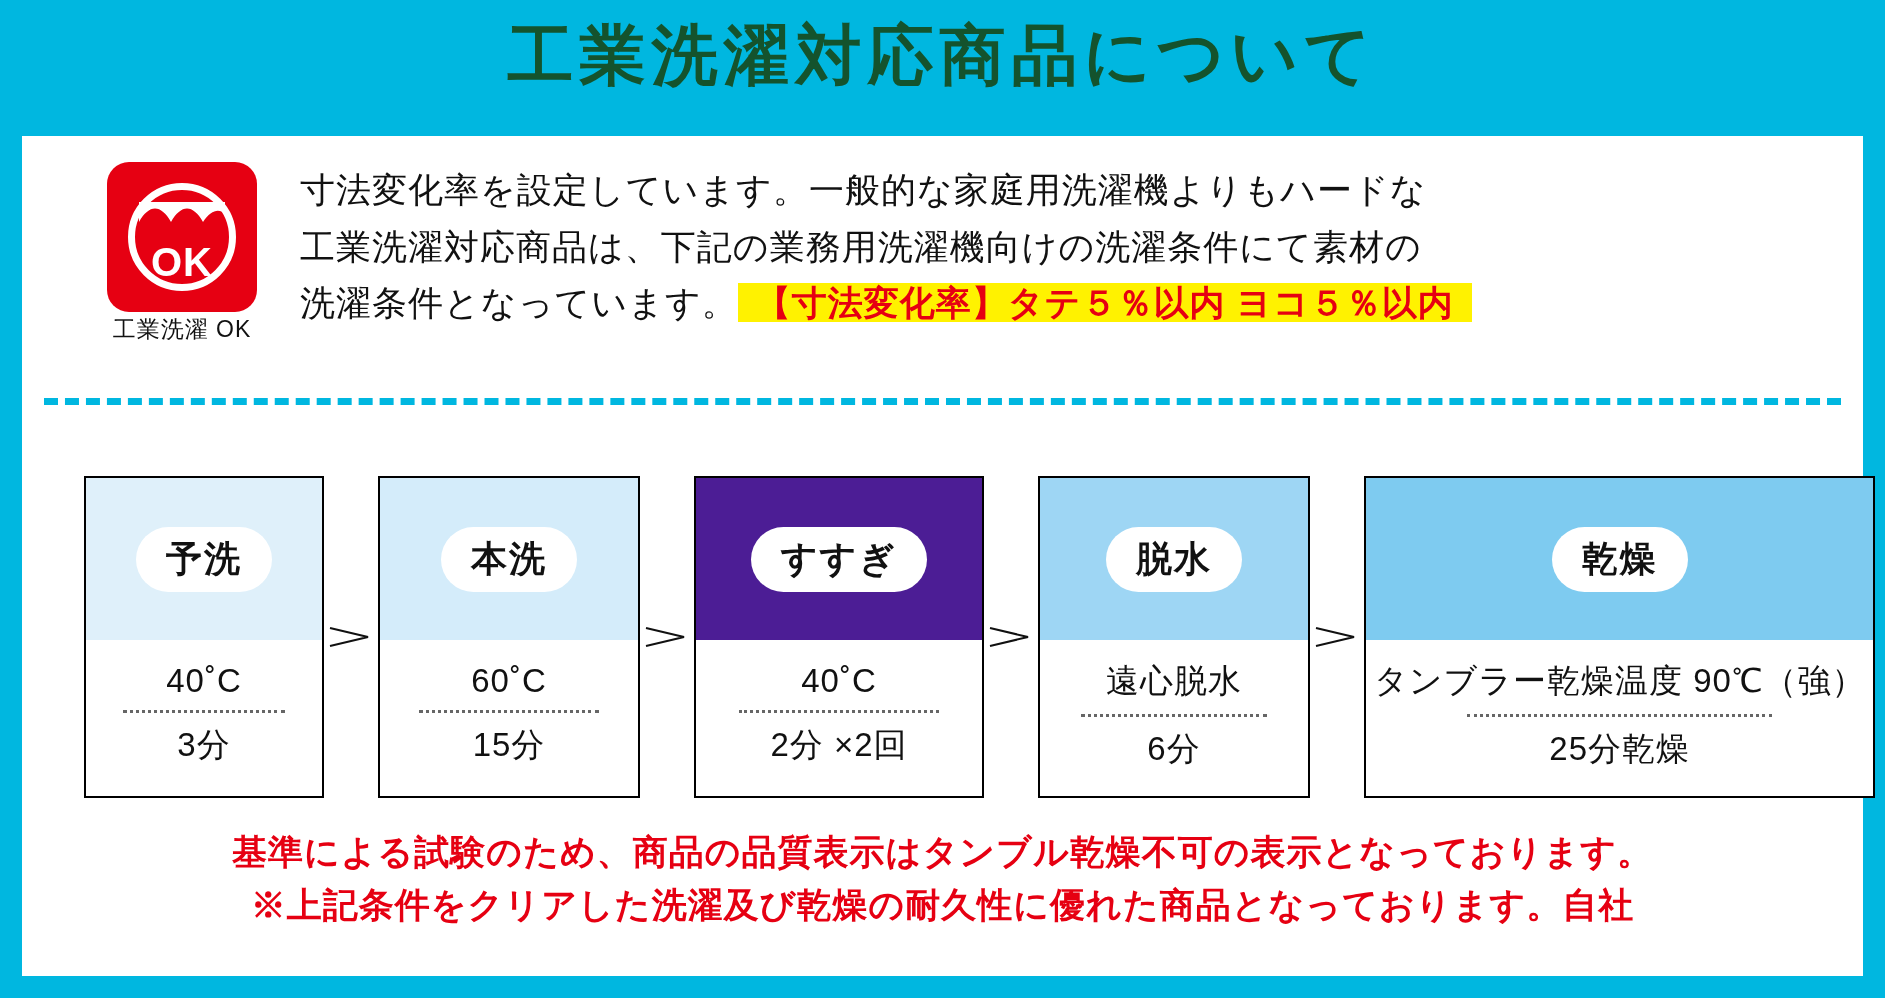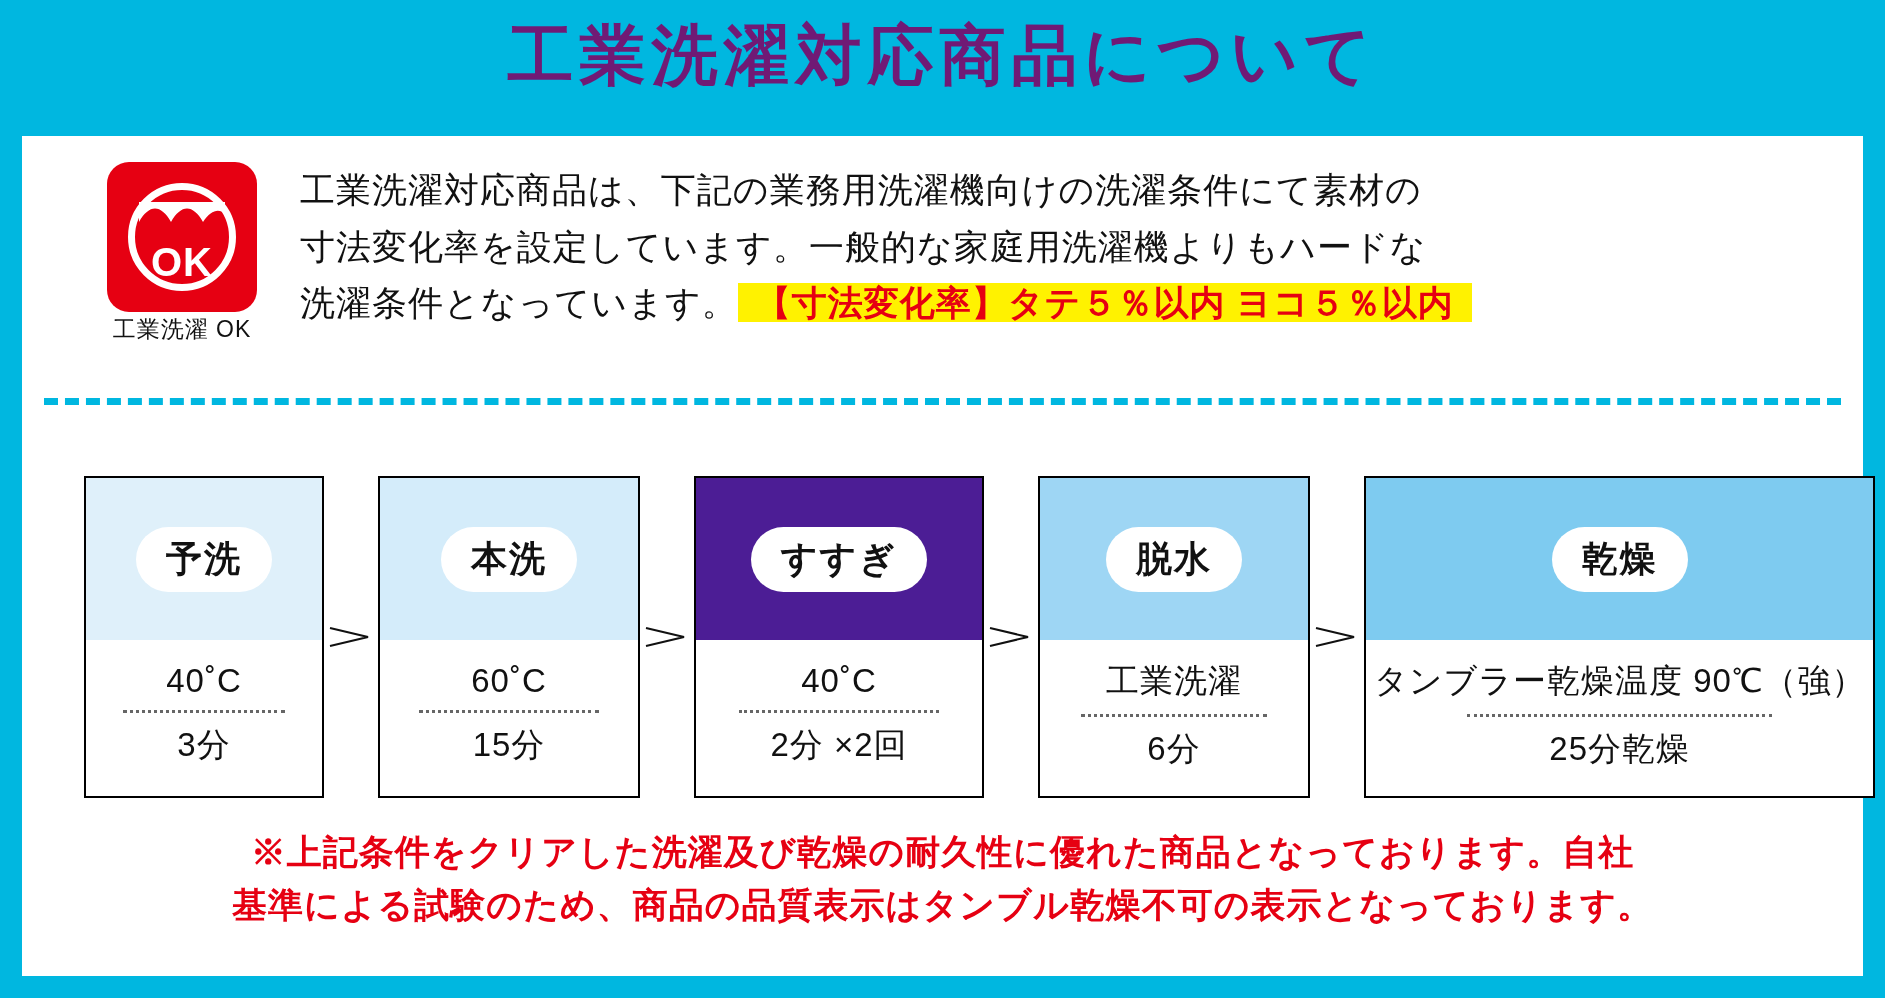--- a/index.html
+++ b/index.html
@@ -20,21 +20,21 @@
     background: #00b7e0;
     box-sizing: border-box;
     padding: 0;
   }
   .poster-title {
     position: absolute;
     top: 18px;
     left: 0;
     width: 100%;
     text-align: center;
-    color: #701a75;
+    color: #14532d;
     font-size: 66px;
     font-weight: bold;
     letter-spacing: 6px;
     line-height: 1.15;
     white-space: nowrap;
   }
   .panel {
     position: absolute;
     top: 136px;
     left: 22px;
@@ -227,22 +227,22 @@
           <div class="circle"></div>
           <svg class="waves" viewBox="0 0 86 26">
             <path d="M0 20 C 10 2, 22 2, 32 20 C 42 2, 54 2, 64 20 C 72 8, 80 6, 86 12 L86 0 L0 0 Z" fill="#ffffff"></path>
           </svg>
           <div class="ok-text">OK</div>
         </div>
         <div class="ok-caption">工業洗濯 OK</div>
       </div>
 
       <div class="info-text">
+        <div class="line">寸法変化率を設定しています。一般的な家庭用洗濯機よりもハードな</div>
         <div class="line">工業洗濯対応商品は、下記の業務用洗濯機向けの洗濯条件にて素材の</div>
-        <div class="line">寸法変化率を設定しています。一般的な家庭用洗濯機よりもハードな</div>
         <div class="line"><span>洗濯条件となっています。</span><span class="hl">【寸法変化率】タテ５％以内 ヨコ５％以内</span></div>
       </div>
 
     </div>
 
     <div class="divider"></div>
 
     <div class="steps">
 
       <div class="step" style="flex:0 0 240px;">
@@ -291,21 +291,21 @@
         <svg width="46" height="26" viewBox="0 0 46 26">
             <path d="M2 4 L40 13 L2 22" fill="none" stroke="#111111" stroke-width="2"></path>
           </svg>
       </div>
 
       <div class="step" style="flex:0 0 272px;">
         <div class="head" style="background:#9ed6f4;">
           <div class="pill">脱水</div>
         </div>
         <div class="body">
-          <div class="temp">工業洗濯</div>
+          <div class="temp">遠心脱水</div>
           <div class="dots"></div>
           <div class="time">6分</div>
         </div>
       </div>
       <div class="arrow">
         <svg width="46" height="26" viewBox="0 0 46 26">
             <path d="M2 4 L40 13 L2 22" fill="none" stroke="#111111" stroke-width="2"></path>
           </svg>
       </div>
 
@@ -315,18 +315,18 @@
         </div>
         <div class="body">
           <div class="temp">タンブラー乾燥温度 90℃（強）</div>
           <div class="dots" style="width:62%;"></div>
           <div class="time">25分乾燥</div>
         </div>
       </div>
     </div>
 
     <div class="note">
+      <div class="line">基準による試験のため、商品の品質表示はタンブル乾燥不可の表示となっております。</div>
       <div class="line">※上記条件をクリアした洗濯及び乾燥の耐久性に優れた商品となっております。自社</div>
-      <div class="line">基準による試験のため、商品の品質表示はタンブル乾燥不可の表示となっております。</div>
     </div>
 
   </div>
 </div>
 
 </body></html>

